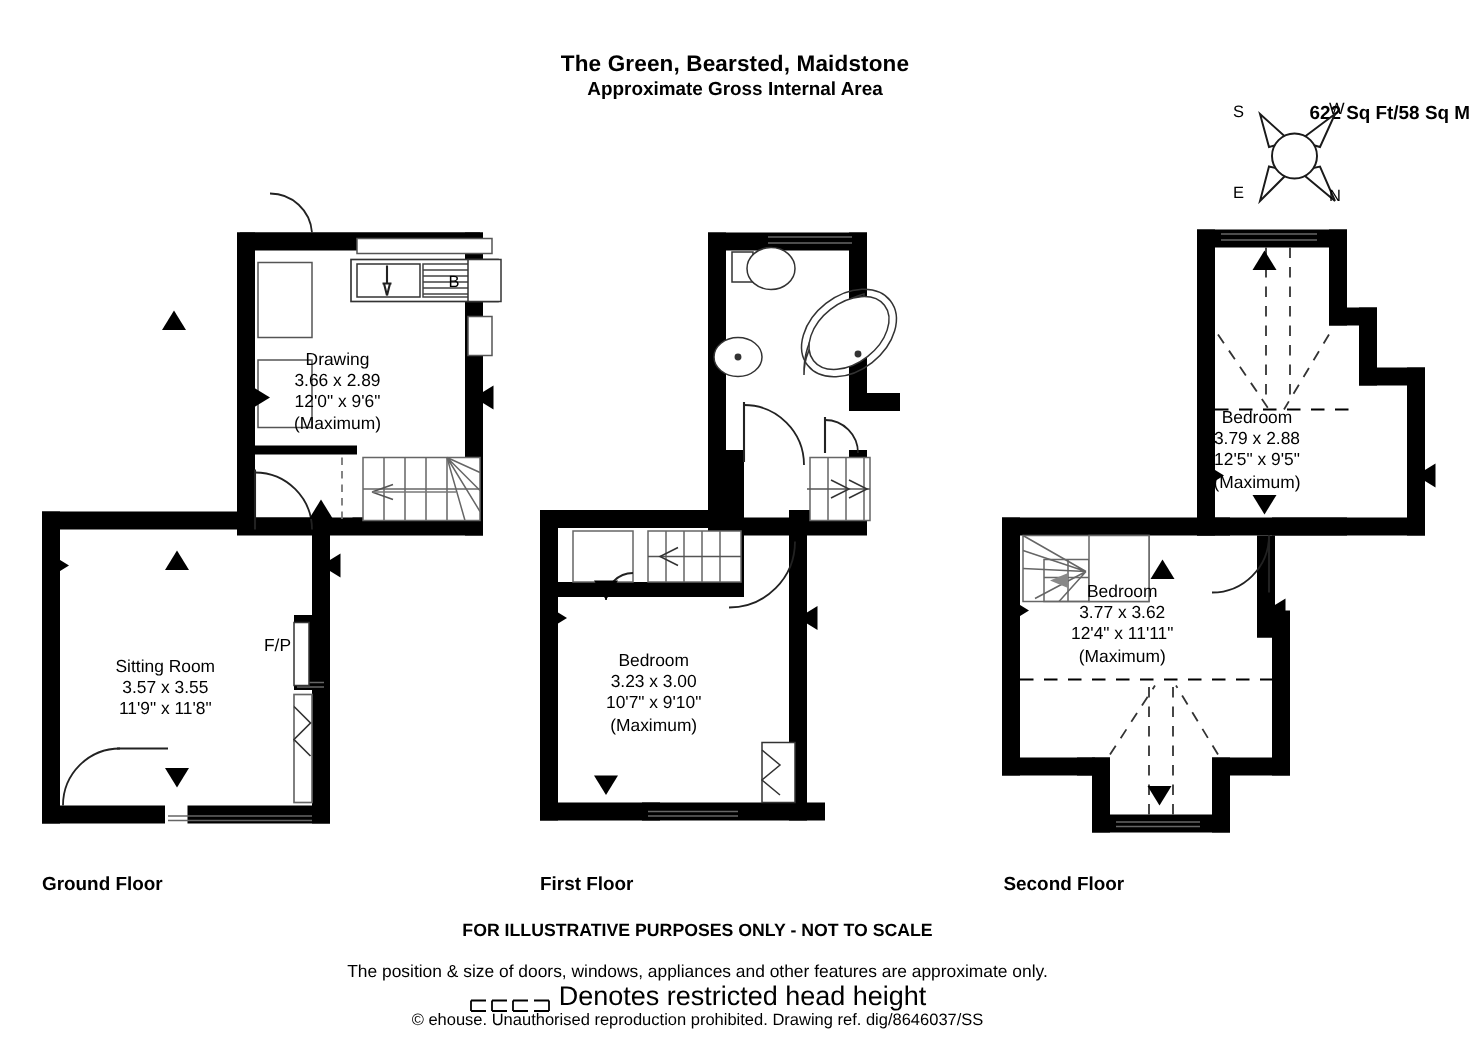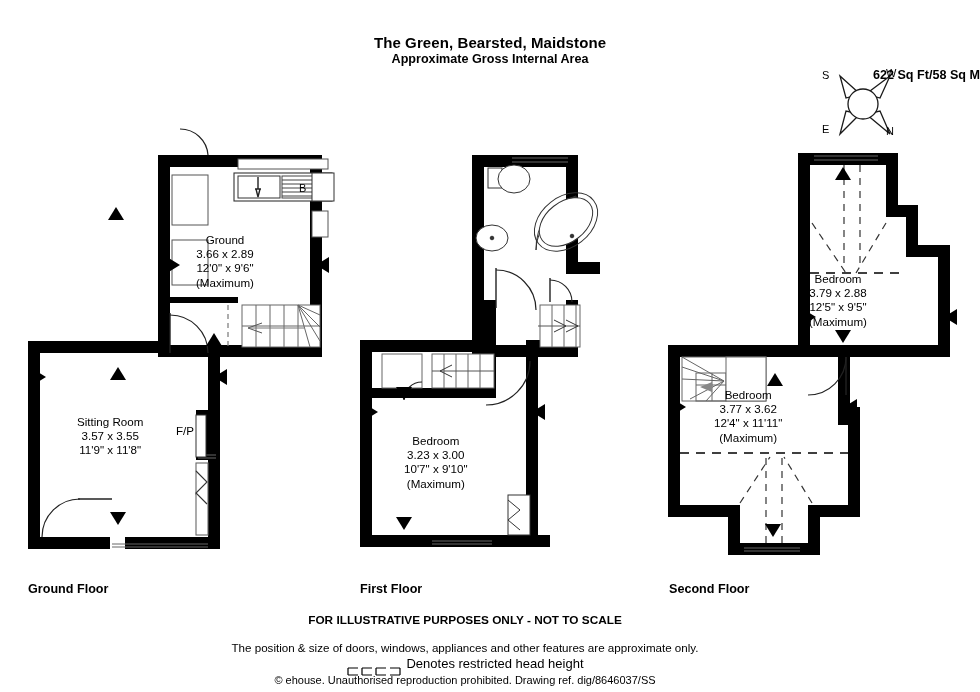--- a/index.html
+++ b/index.html
@@ -29,21 +29,21 @@
   .rlabel .nm{}
   .fp{position:absolute;font-size:11.6px;line-height:13px;}
 
   
   .fcap{position:absolute;font-size:12.6px;font-weight:bold;}
 
   
   .footer{position:absolute;left:0;top:612px;width:864px;text-align:center;padding-left:33px;}
   .f1{font-size:11.8px;font-weight:bold;line-height:16px;}
   .f2{font-size:11.6px;line-height:16px;margin-top:12px;}
-  .f3{font-size:13px;line-height:16px;display:flex;align-items:flex-end;justify-content:center;gap:4px;}
+  .f3{font-size:18px;line-height:16px;display:flex;align-items:center;justify-content:center;gap:4px;}
   .f4{font-size:11px;line-height:16px;}
   .dashkey{display:inline-block;width:56px;height:9px;position:relative;top:1px;}
 </style>
 </head>
 <body>
 
 <div class="page">
 
   <div class="header">
     <div class="title-main">The Green, Bearsted, Maidstone</div>
@@ -158,26 +158,26 @@
 
       <g fill="none" stroke="#333" stroke-width="1.1">
         <path d="M176 325 l10 12 l-10 12 l10 12"></path>
         <rect x="176" y="318" width="12" height="72" fill="#ffffff" stroke="#666"></rect>
         <path d="M176 326 l11 11 l-11 11 l11 11"></path>
       </g>
     </svg>
   </div>
 
   <div class="rlabel" style="left:196px;top:233px;">
-    <div class="nm">Ground</div>
+    <div class="nm">Drawing</div>
     <div>3.66 x 2.89</div>
     <div>12'0" x 9'6"</div>
     <div>(Maximum)</div>
   </div>
-  <div class="rlabel" style="left:77px;top:415px;text-align:center;">
+  <div class="rlabel" style="left:77px;top:438px;text-align:center;">
     <div class="nm">Sitting Room</div>
     <div>3.57 x 3.55</div>
     <div>11'9" x 11'8"</div>
   </div>
   <div class="fp" style="left:176px;top:424px;">F/P</div>
   <div class="fp" style="left:299px;top:182px;font-size:11px;">B</div>
 
   <div class="stage" style="left:360px;top:150px;">
     <svg width="240" height="410" viewBox="0 0 240 410">
       <g fill="#000000">

